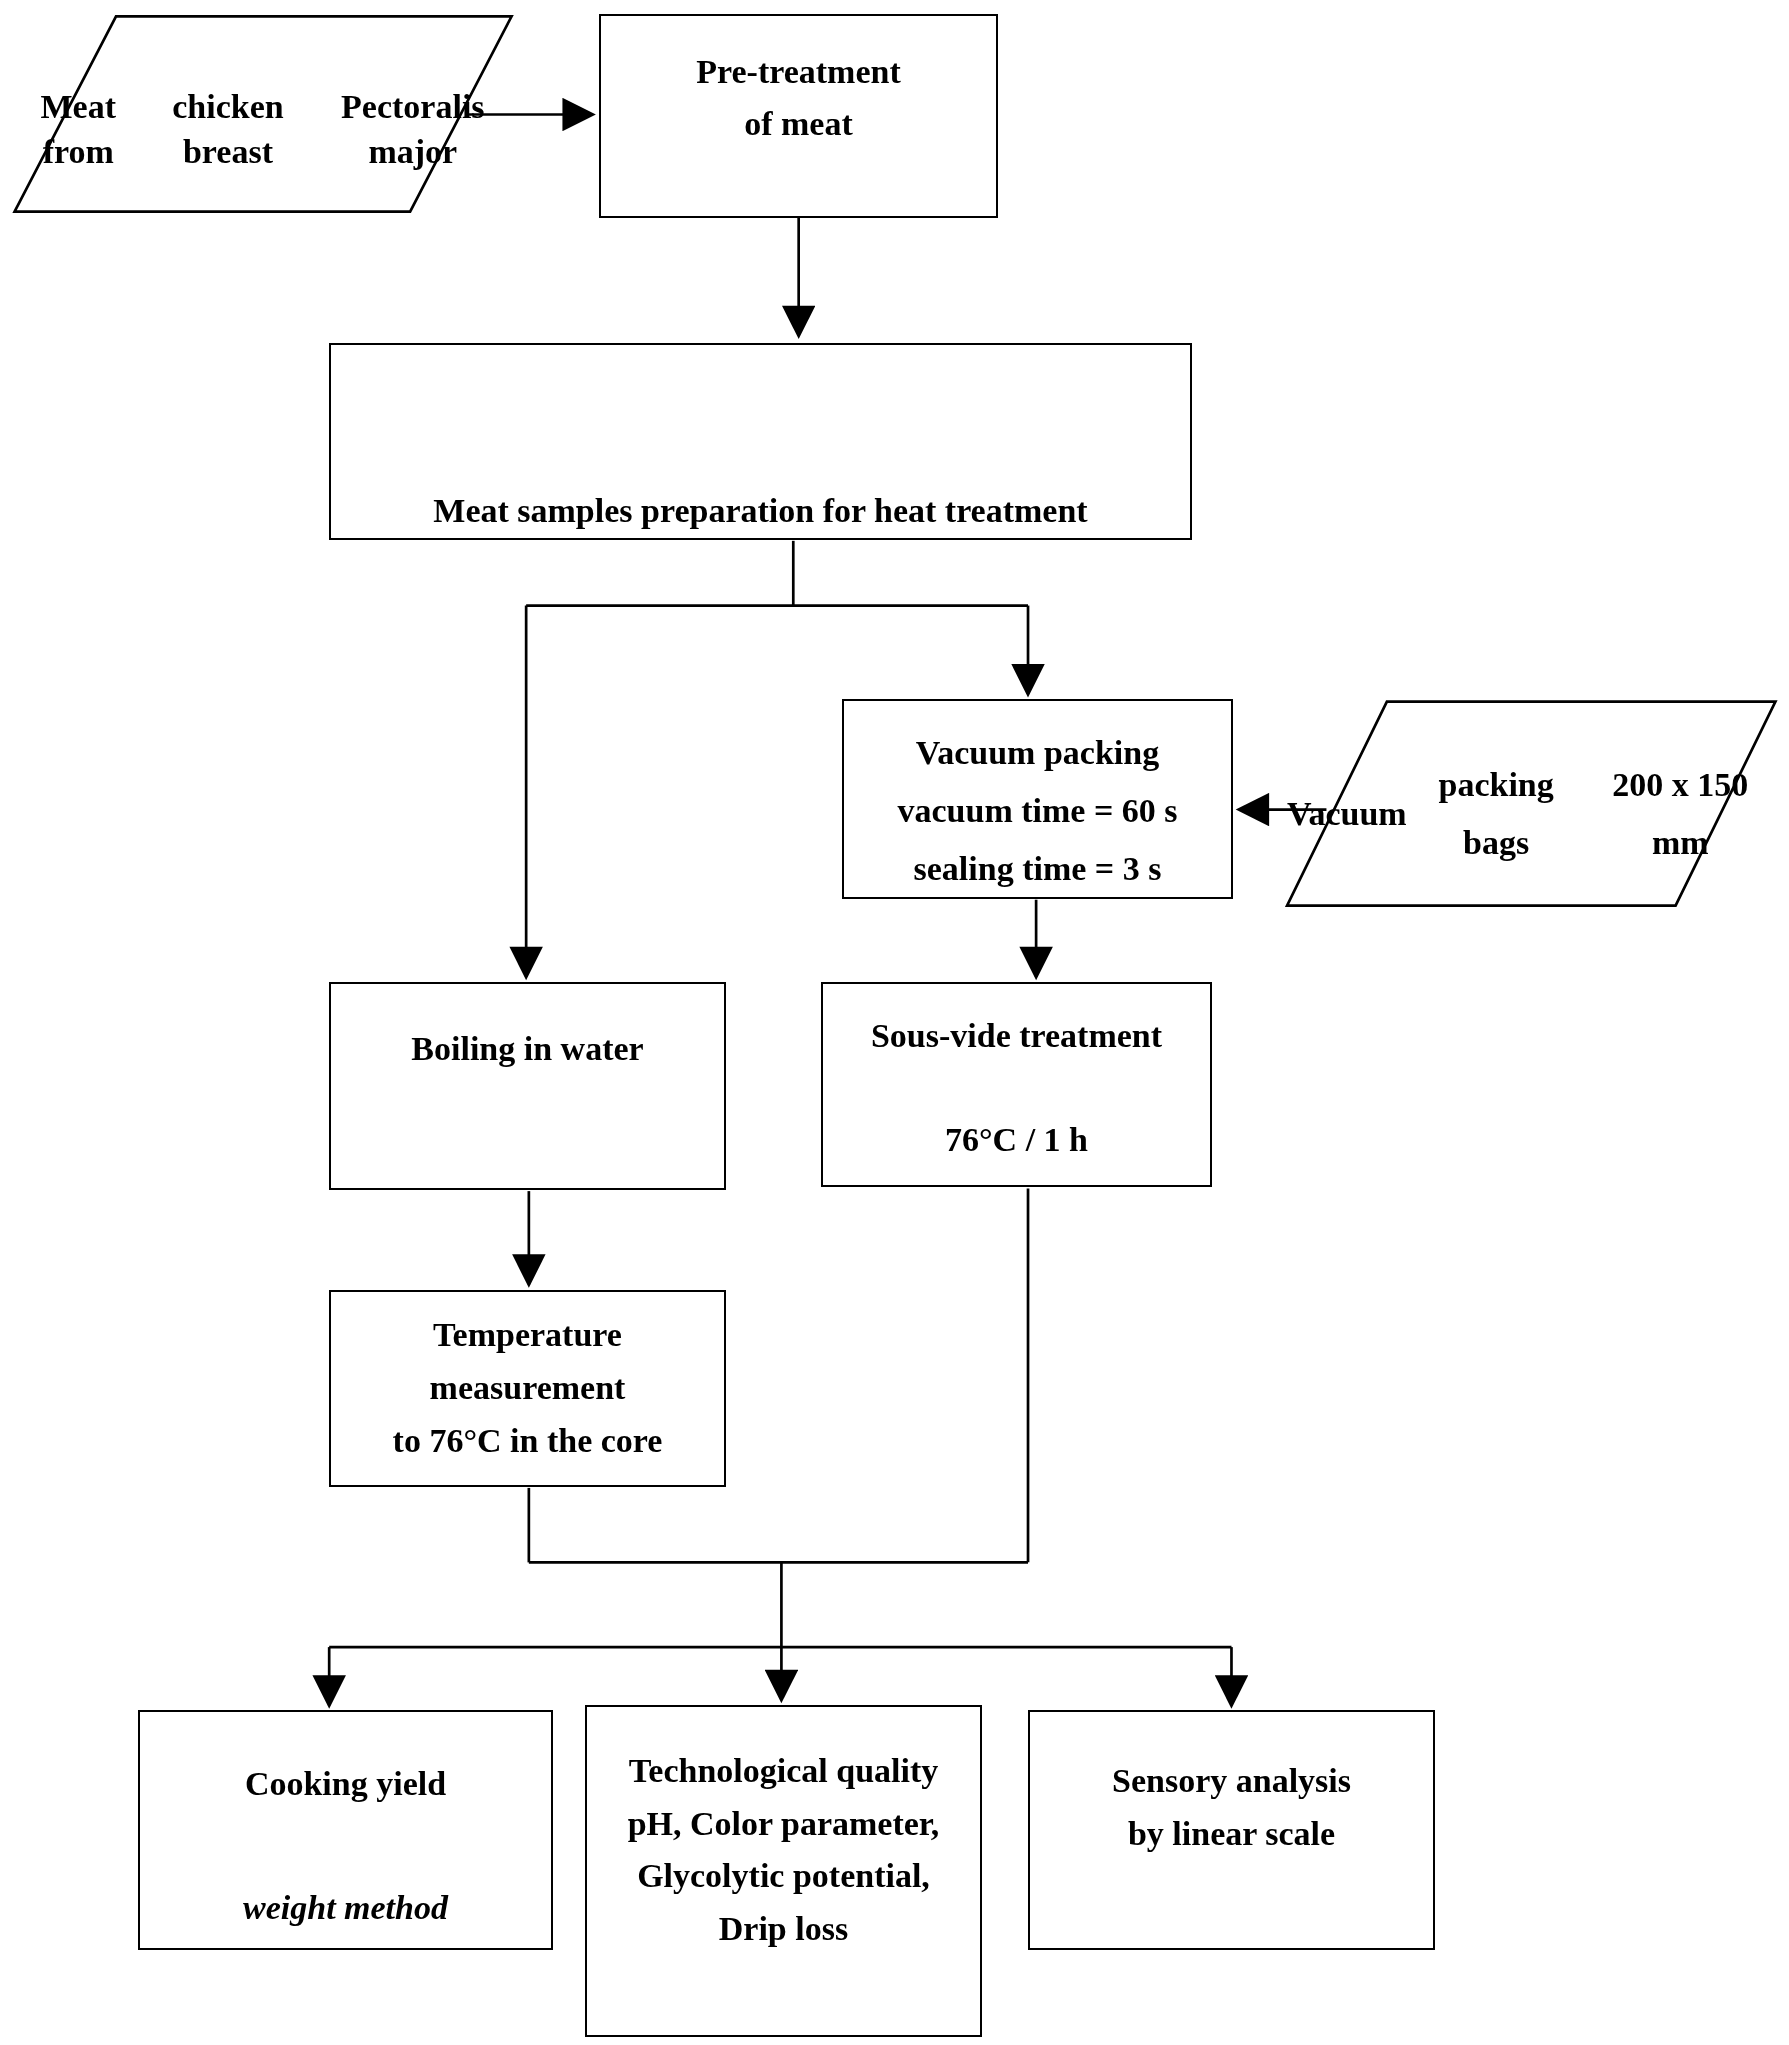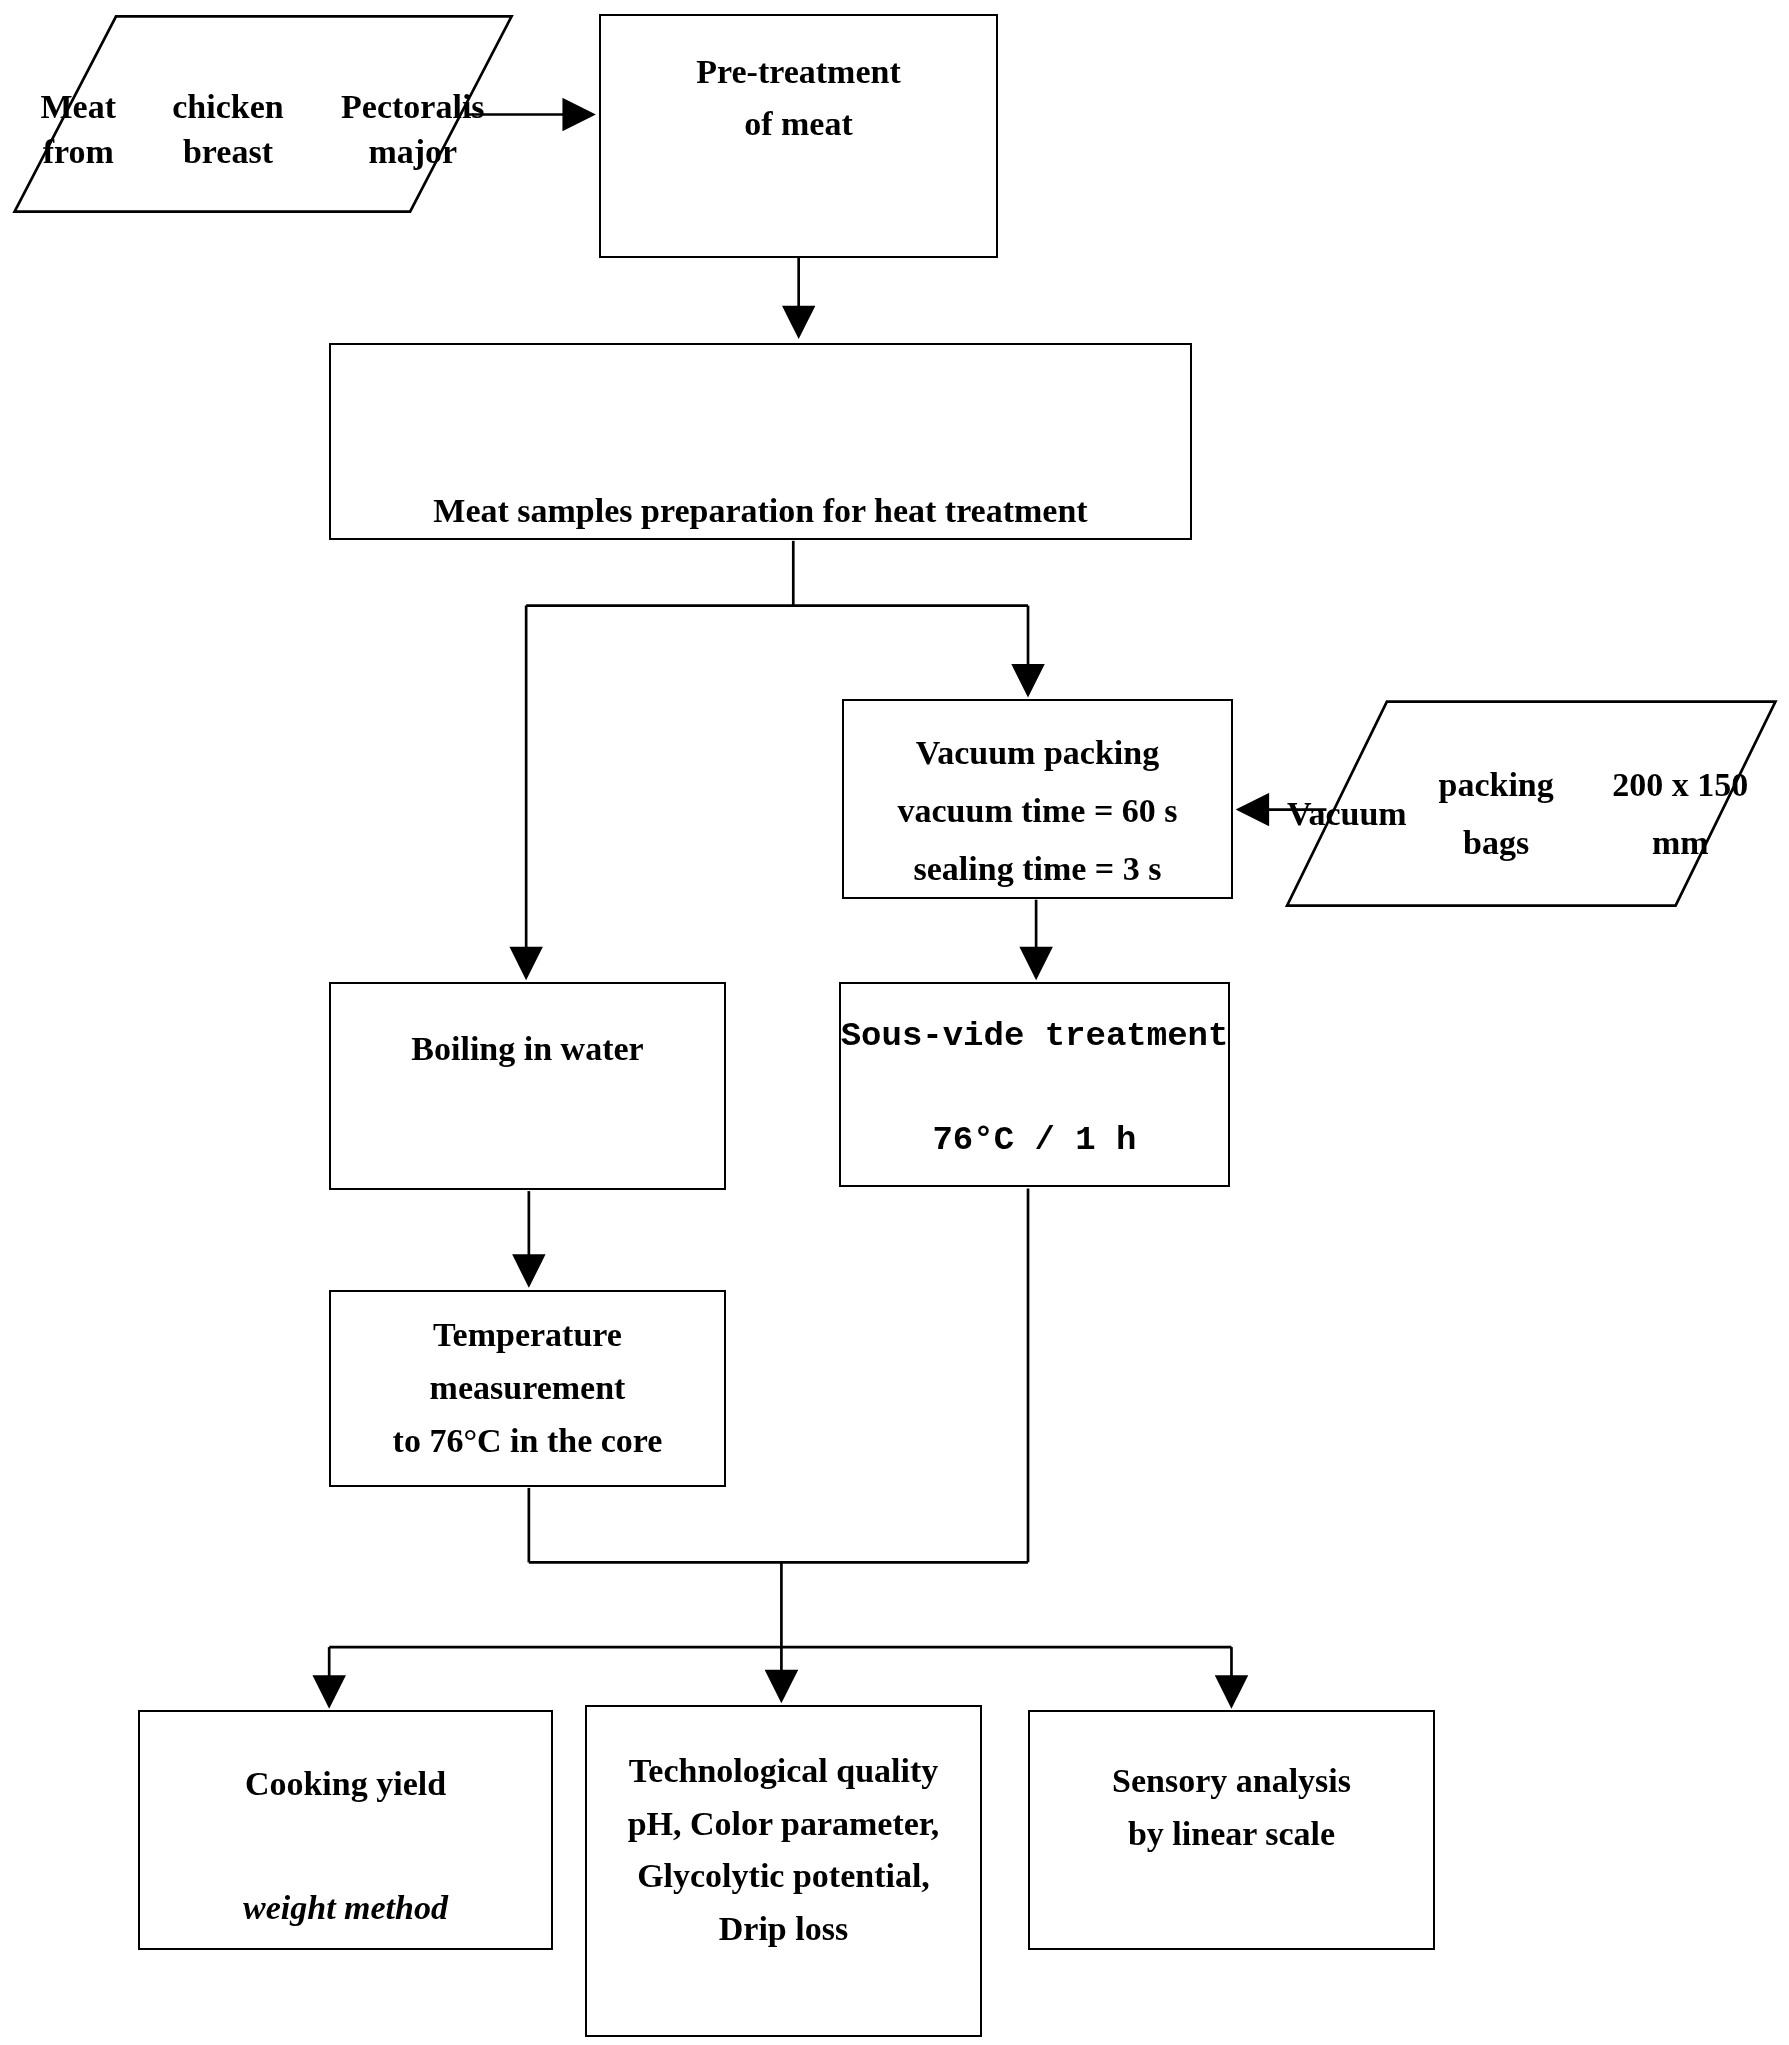--- a/index.html
+++ b/index.html
@@ -23,25 +23,25 @@
   .node .ln{display:block;white-space:nowrap;}
   .io-label{
     position:absolute;z-index:2;
     box-sizing:border-box;
     background:transparent;border:none;
     font-weight:700;font-size:34px;line-height:1.55;
     text-align:center;
     display:flex;flex-direction:row;align-items:center;
   }
   
-  #n-pretreatment{left:599px;top:13.5px;width:399px;height:244px;padding-top:30px;}
+  #n-pretreatment{left:599px;top:13.5px;width:399px;height:204px;padding-top:30px;}
   #n-preparation{left:329px;top:343px;width:863px;height:197px;justify-content:flex-end;}
   #n-vacuum-packing{left:842px;top:699px;width:391px;height:200px;padding-top:23px;line-height:1.7;}
   #n-boiling{left:329px;top:982px;width:397px;height:208px;padding-top:39px;}
-  #n-sous-vide{left:839px;top:982px;width:391px;height:205px;padding-top:26px;font-family:Liberation Mono, monospace;}
+  #n-sous-vide{left:821px;top:982px;width:391px;height:205px;padding-top:26px;}
   #n-sous-vide .gap{margin-top:51px;}
   #n-temperature{left:329px;top:1290px;width:397px;height:197px;justify-content:center;}
   #n-cooking{left:138px;top:1710px;width:415px;height:240px;padding-top:46px;}
   #n-cooking .gap{margin-top:71px;font-style:italic;}
   #n-tech{left:585px;top:1705px;width:397px;height:332px;padding-top:38px;}
   #n-sensory{left:1028px;top:1710px;width:407px;height:240px;padding-top:43px;}
   #t-meat-input{left:14.6px;top:16px;width:497px;height:195px;padding-top:33px;line-height:1.32;}
   #t-vacuum-bags{left:1287px;top:701px;width:488px;height:204px;padding-top:22px;line-height:1.7;}
 </style>
 </head>

